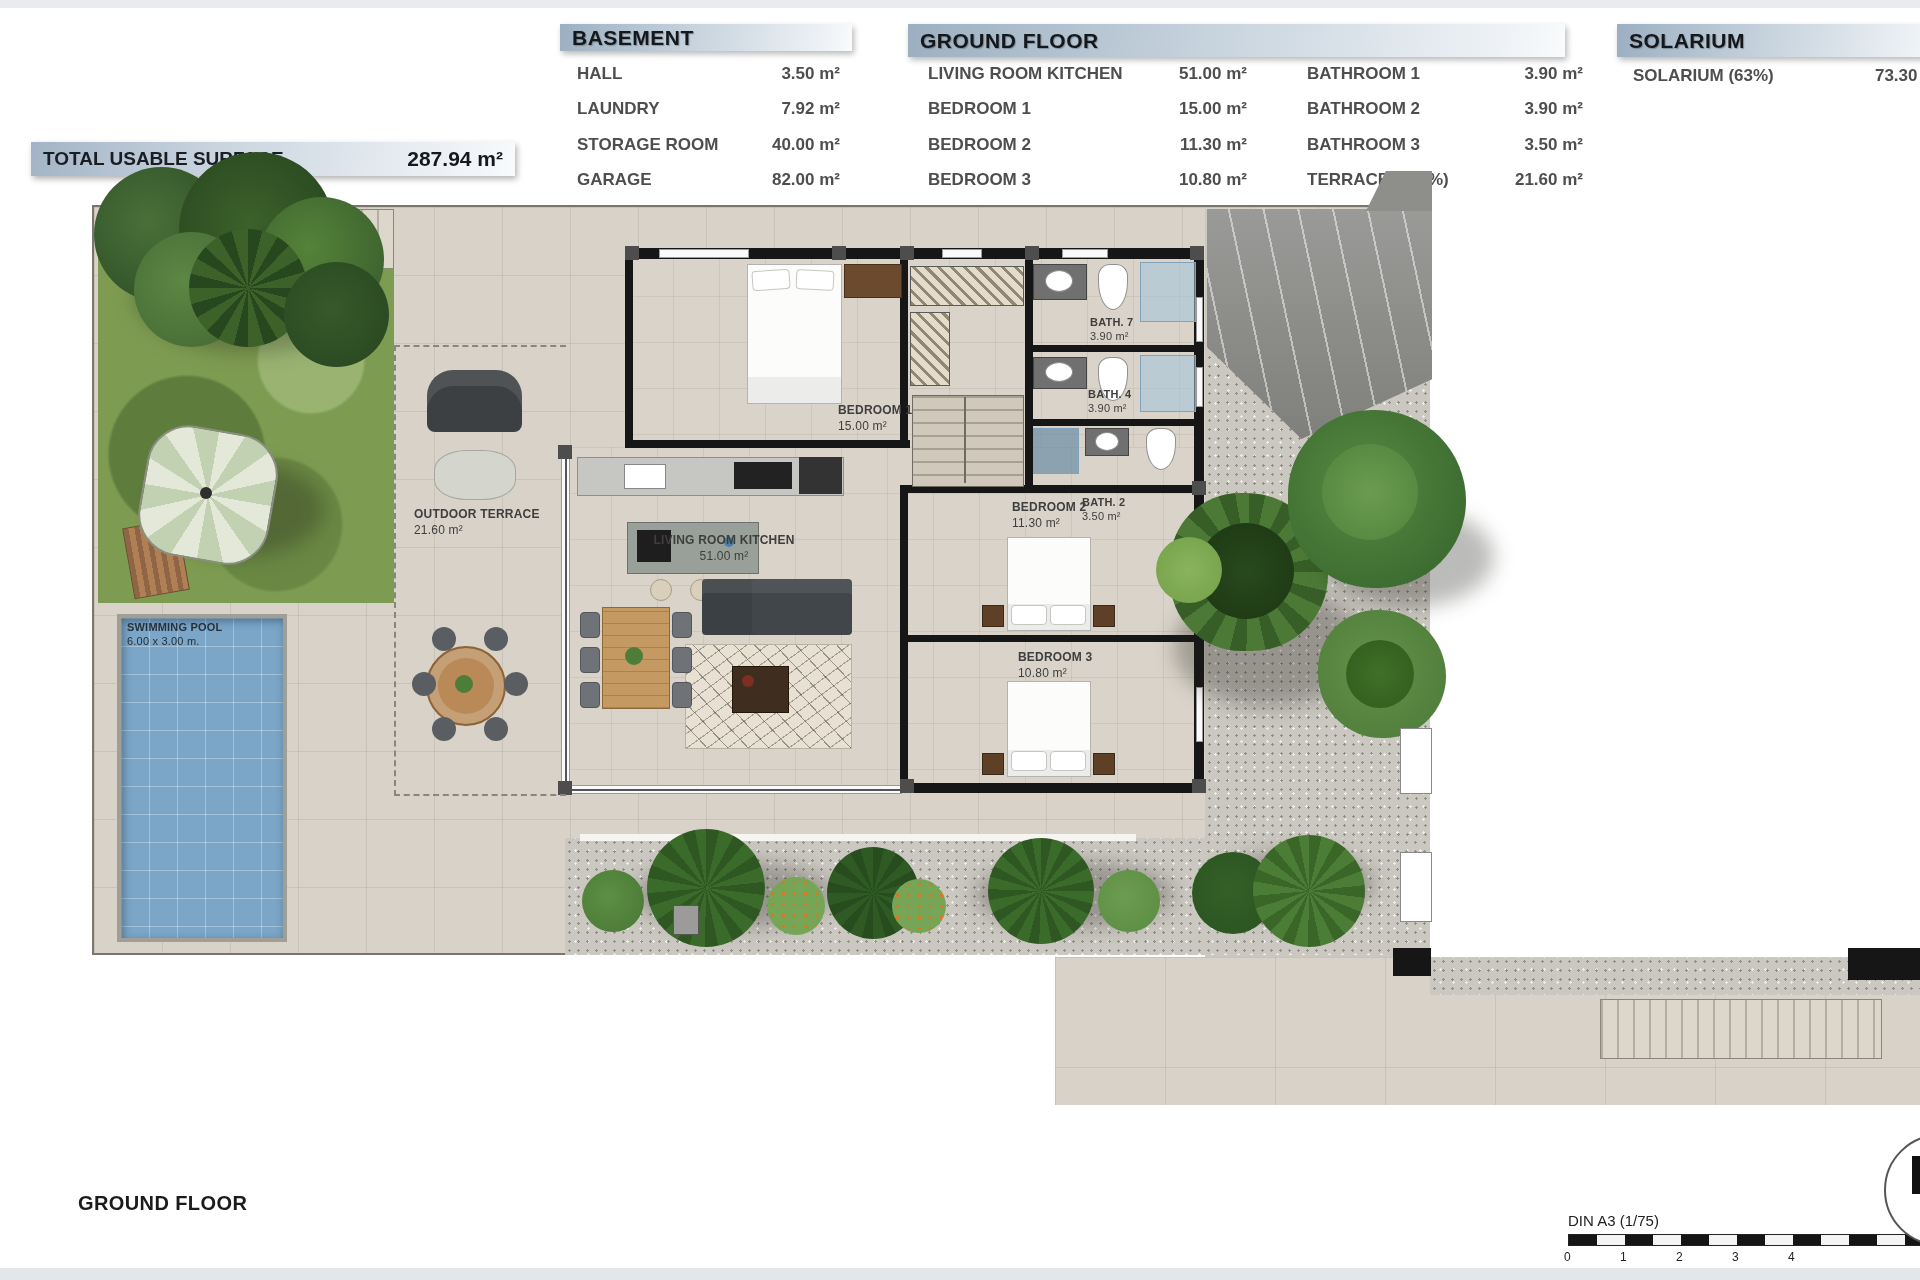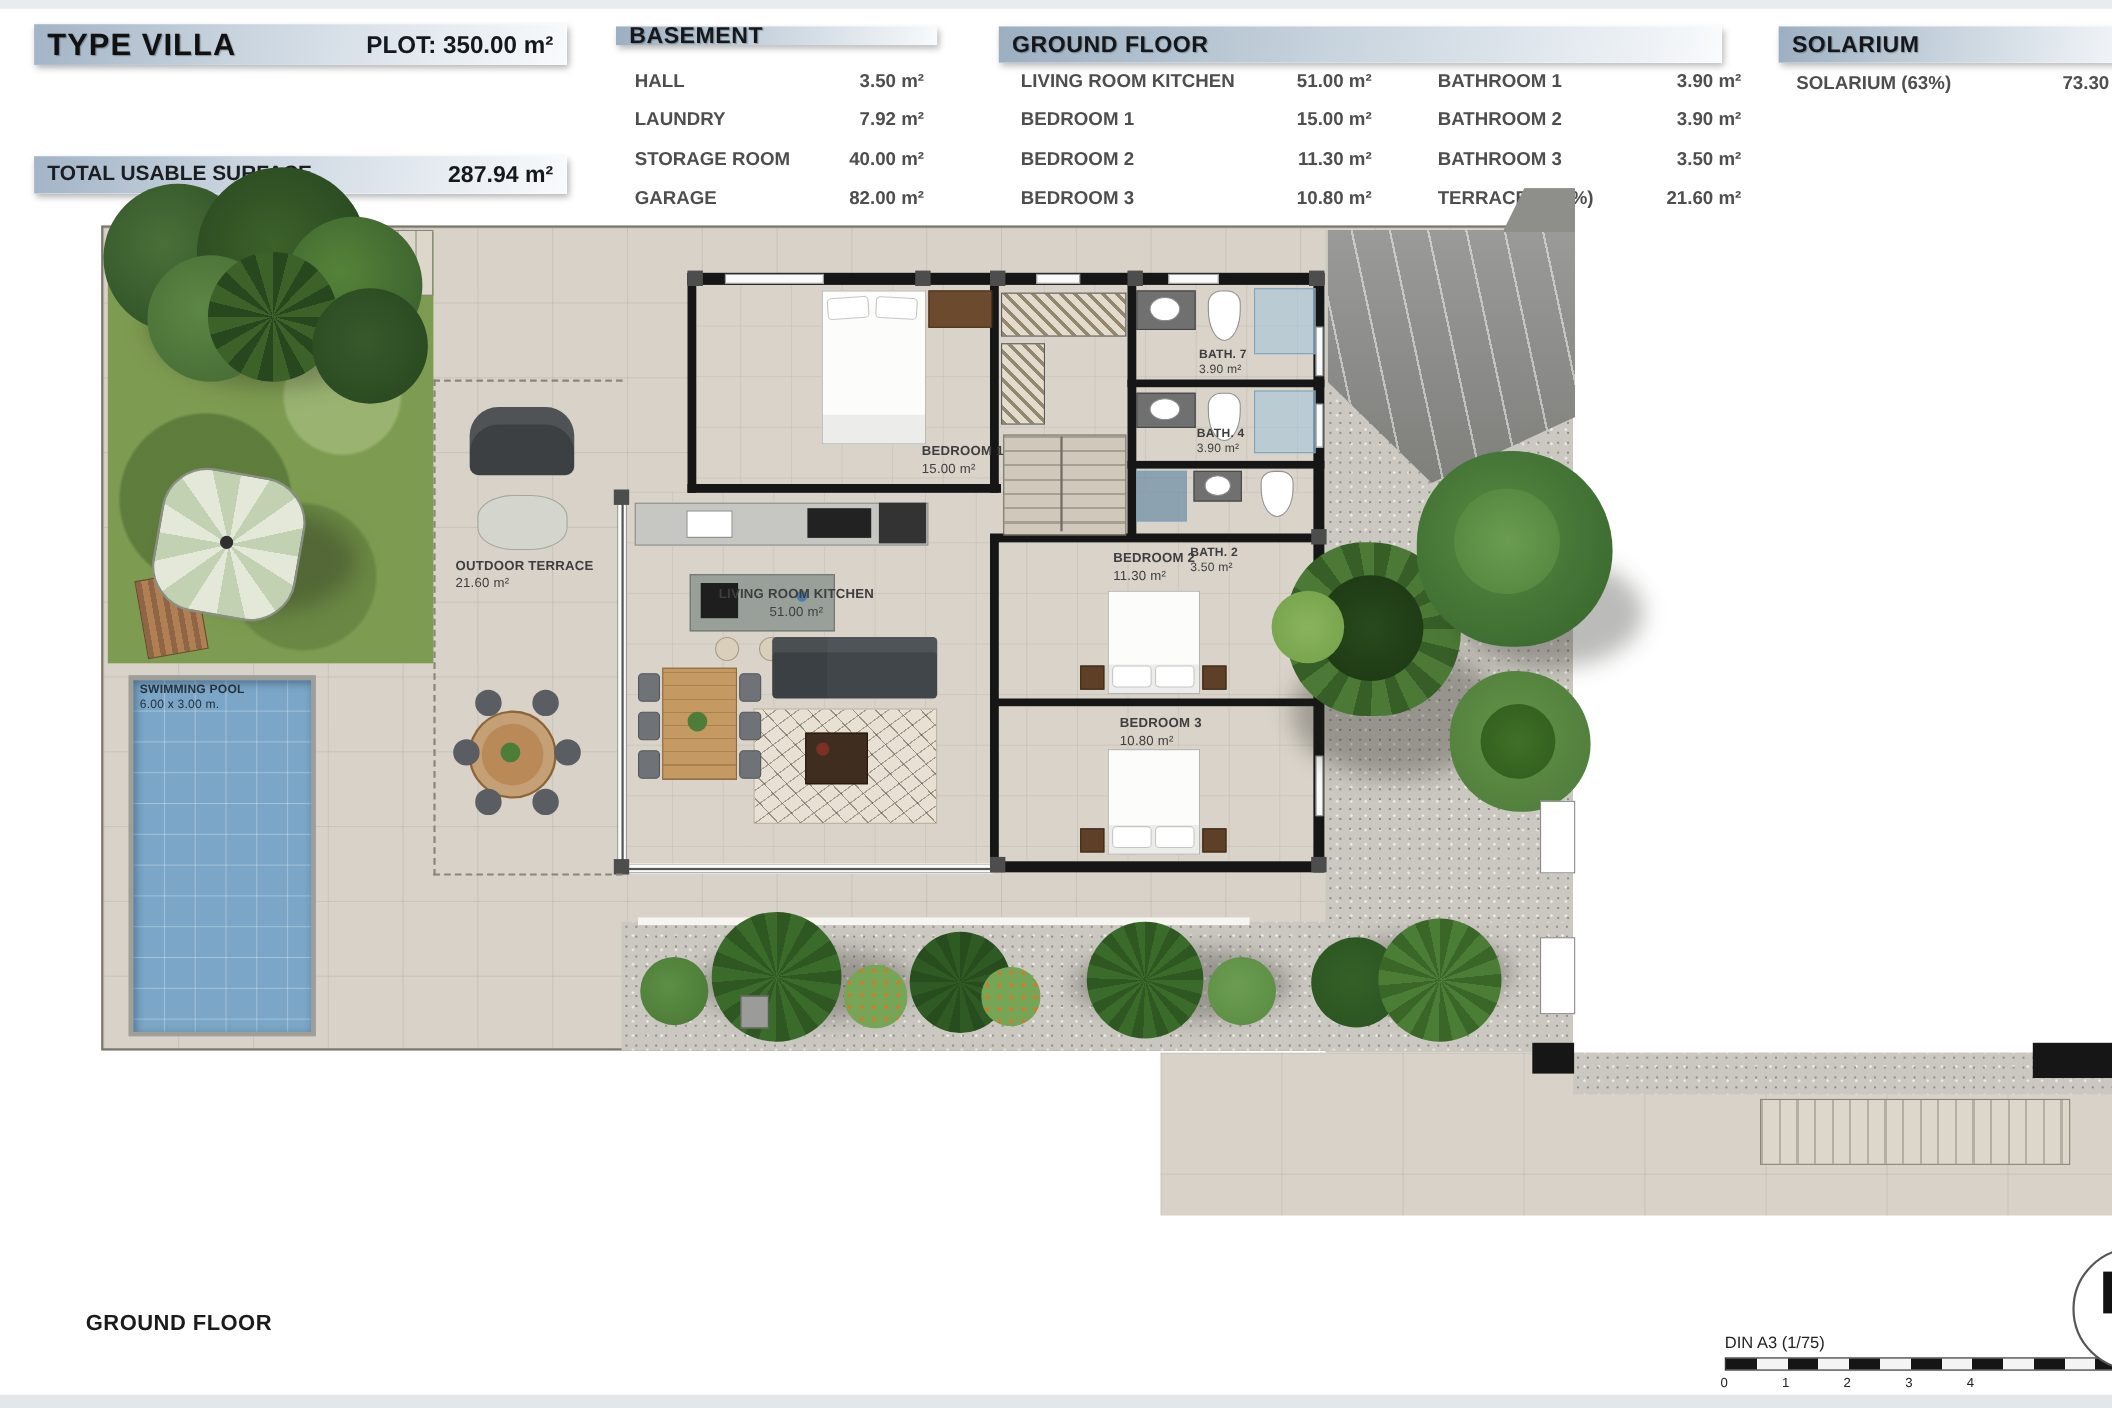--- a/index.html
+++ b/index.html
@@ -57,32 +57,27 @@
        background:repeating-linear-gradient(90deg,#b5afa3 0 2px,#ddd7cb 2px 16px);}
 </style>
 </head>
 <body>
 
 <div class="page">
 
   <div class="a" style="left:0;top:0;width:1920px;height:8px;background:#e9ebee;"></div>
   <div class="a" style="left:0;top:1268px;width:1920px;height:12px;background:#e4e7ea;"></div>
 
-  <div class="hbar" style="left:31px;top:22px;width:484px;height:37px;">
-    <span style="font-size:28px;font-weight:800;letter-spacing:1px;color:#111;text-shadow:1px 1px 1px rgba(0,0,0,.3);">TYPE VILLA</span>
-    <span class="spacer"></span>
-    <span style="font-size:22px;font-weight:700;color:#15181c;">PLOT: 350.00 m²</span>
-  </div>
   <div class="hbar" style="left:31px;top:142px;width:484px;height:34px;">
     <span style="font-size:19px;font-weight:700;color:#1a1d21;">TOTAL USABLE SURFACE</span>
     <span class="spacer"></span>
     <span style="font-size:21px;font-weight:700;color:#15181c;">287.94 m²</span>
   </div>
 
-  <div class="thead" style="left:560px;top:24px;width:292px;height:17px;">BASEMENT</div>
+  <div class="thead" style="left:560px;top:24px;width:292px;height:27px;">BASEMENT</div>
   <div class="trow" style="left:577px;top:64px;width:263px;height:126px;">
     <div class="trowline">
         <span>HALL</span>
         <span>3.50 m²</span>
       </div>
     <div class="trowline">
         <span>LAUNDRY</span>
         <span>7.92 m²</span>
       </div>
     <div class="trowline">

